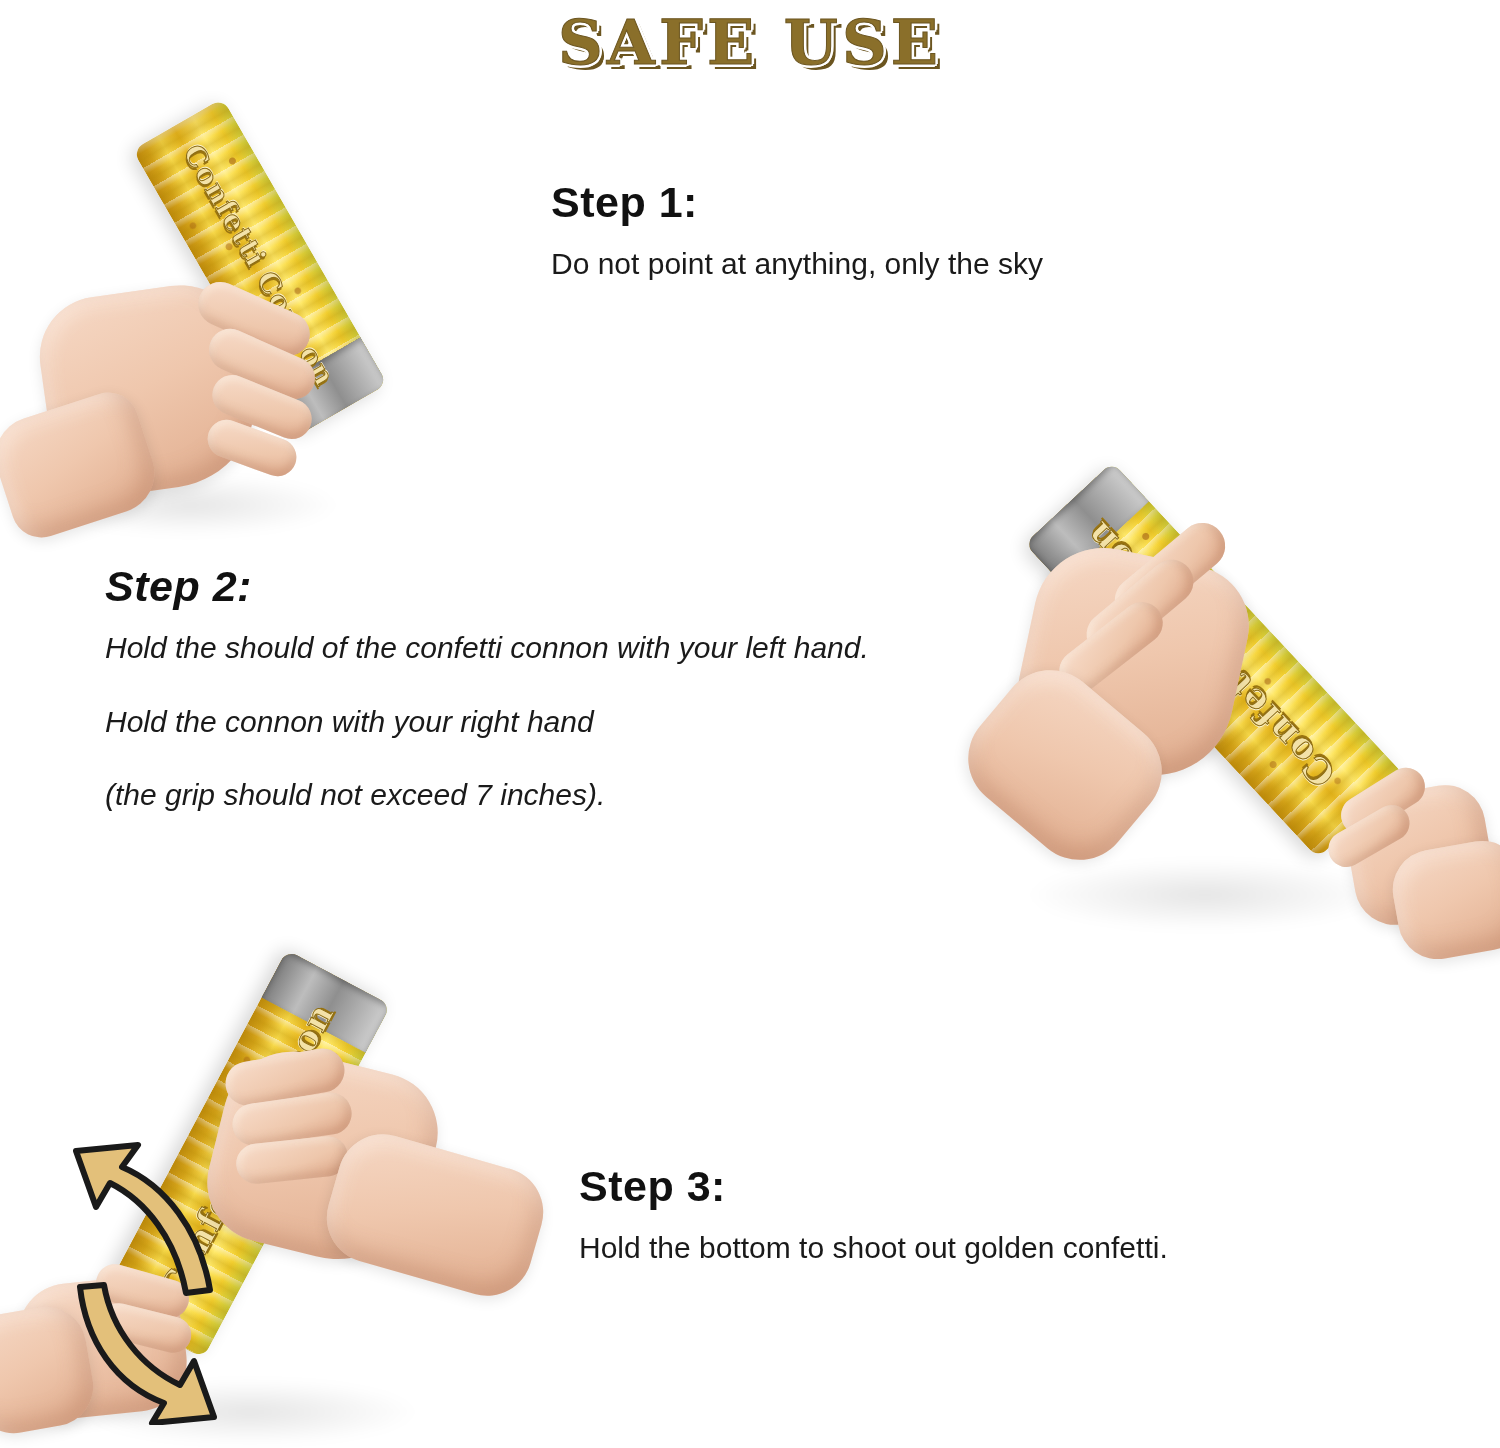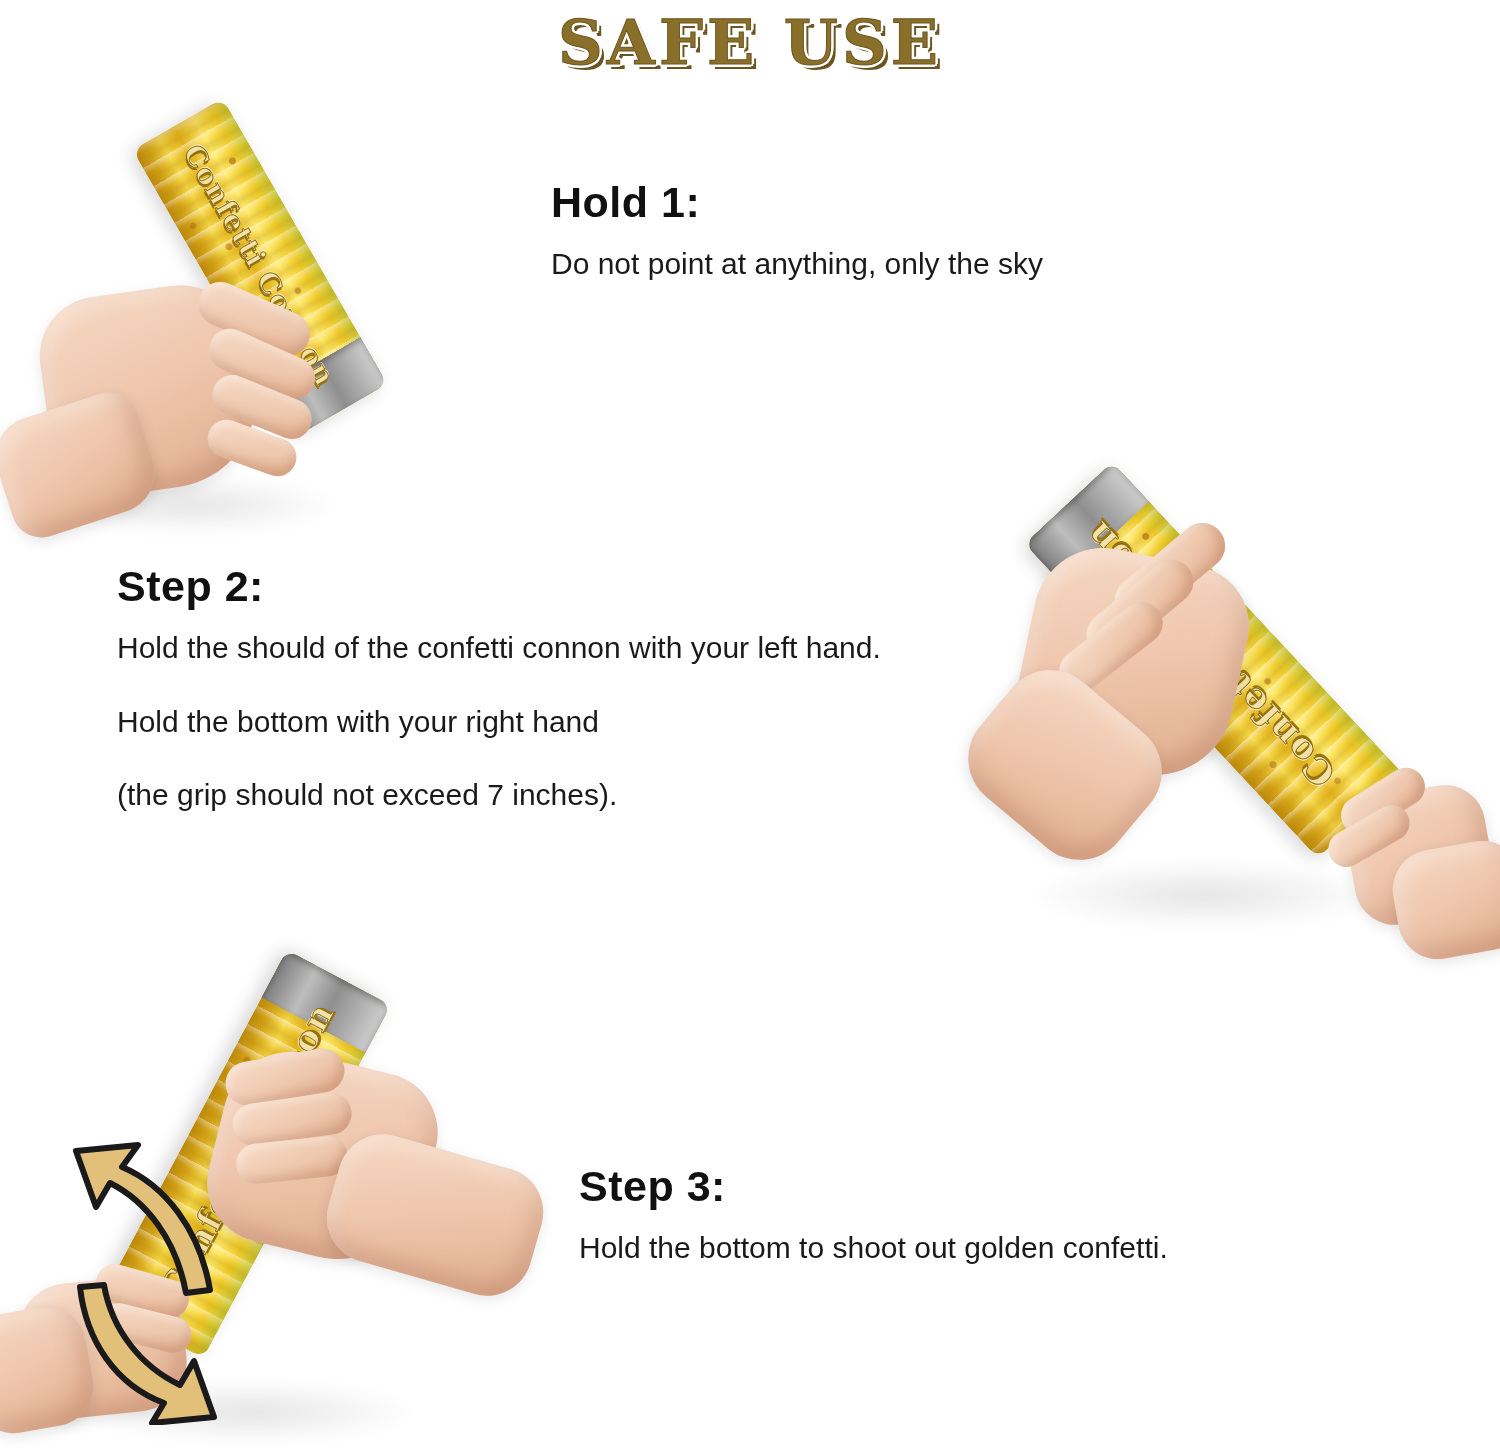--- a/index.html
+++ b/index.html
@@ -46,21 +46,21 @@
   }
   .step-line {
     font-size: 30px;
     color: #1a1a1a;
     margin: 0 0 36px 0;
     line-height: 1.25;
   }
   .step-line:last-child { margin-bottom: 0; }
 
   #step1 { top: 178px; left: 551px; width: 650px; }
-  #step2 { top: 562px; left: 117px; width: 980px; }
+  #step2 { top: 562px; left: 105px; width: 980px; font-style: italic; }
   #step3 { top: 1162px; left: 548px; width: 780px; margin-left: 31px; }
 
   
   .photo { position: absolute; }
 
   
   .tube {
     position: absolute;
     border-radius: 12px;
     background:
@@ -236,28 +236,28 @@
   </div>
   <div class="hand hand-main"></div>
   <div class="finger f1"></div>
   <div class="finger f2"></div>
   <div class="finger f3"></div>
   <div class="finger f4"></div>
   <div class="hand wrist"></div>
 </div>
 
 <div class="step-block" id="step1">
-  <p class="step-head">Hold 1:</p>
+  <p class="step-head">Step 1:</p>
   <p class="step-line">Do not point at anything, only the sky</p>
 </div>
 
 <div class="step-block" id="step2">
   <p class="step-head">Step 2:</p>
   <p class="step-line">Hold the should of the confetti connon with your left hand.</p>
-  <p class="step-line">Hold the bottom with your right hand</p>
+  <p class="step-line">Hold the connon with your right hand</p>
   <p class="step-line">(the grip should not exceed 7 inches).</p>
 </div>
 
 <div class="photo" id="photo2">
   <div class="soft-shadow" style="left:60px;top:470px;width:360px;height:70px;"></div>
   <div class="tube">
     <div class="speckles"></div>
     <div class="cap"></div>
     <div class="brand">Confetti Connon</div>
   </div>

